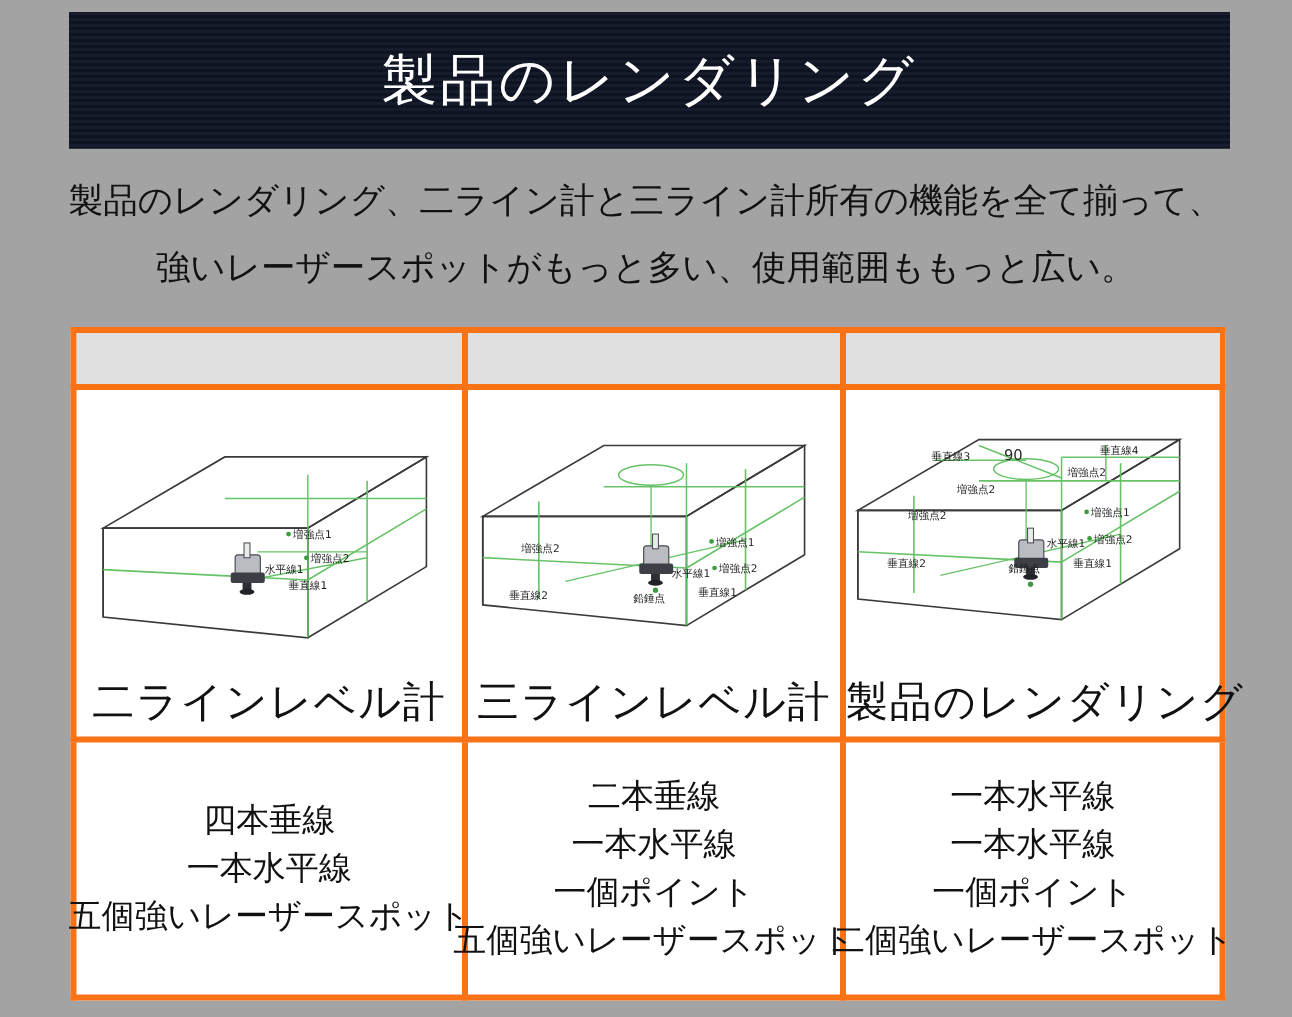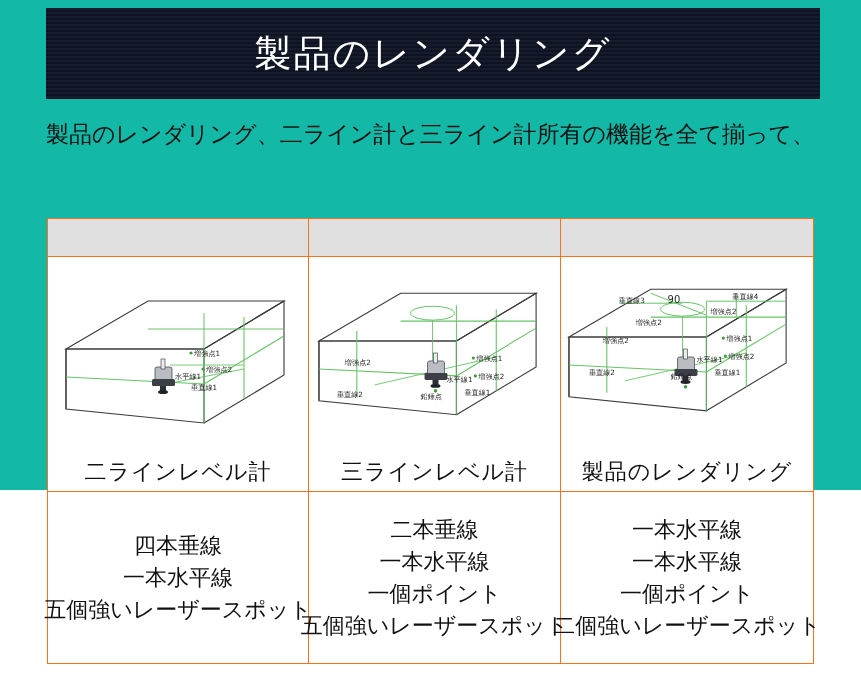--- a/index.html
+++ b/index.html
@@ -2,21 +2,21 @@
 <html><head>
 <meta charset="utf-8">
 <style>
   * { box-sizing: border-box; margin: 0; padding: 0; }
   html, body {
     width: 861px; height: 678px;
     background: #ffffff;
     font-family: "Liberation Sans", "DejaVu Sans", sans-serif;
     overflow: hidden;
   }
-  #page { position: relative; width: 861px; height: 490px; background: #14b8a6; }
+  #page { position: relative; width: 861px; height: 678px; background: #a3a3a3; }
 
   
   .banner {
     position: absolute;
     left: 46px; top: 8px; width: 774px; height: 91px;
     background:
       repeating-linear-gradient(
         to bottom,
         #161c2c 0px, #161c2c 2px,
         #0e1322 2px, #0e1322 4px
@@ -54,21 +54,21 @@
     width: 766px; height: 446px;
     border: 1.5px solid #3a3a3a;
     border-collapse: collapse;
     display: table;
     table-layout: fixed;
     background: #fff;
   }
   .trow { display: table-row; }
   .tcell {
     display: table-cell;
-    border: 1px solid #f97316;
+    border: 4px solid #f97316;
     vertical-align: top;
     padding: 0;
     position: relative;
   }
   .col1 { width: 261px; }
   .col2 { width: 252px; }
   .col3 { width: 253px; }
 
   .head-row .tcell { height: 38px; background: #e0e0e0; }
 
@@ -76,21 +76,21 @@
   .diagram-wrap {
     width: 100%; height: 196px;
     display: block;
     position: relative;
   }
   .diagram-wrap svg { display: block; width: 100%; height: 100%; }
   .cell-caption {
     position: absolute;
     left: 0; right: 0; bottom: 4px;
     text-align: center;
-    font-size: 22px;
+    font-size: 28px;
     color: #111;
     letter-spacing: 1px;
     white-space: nowrap;
     font-family: "DejaVu Sans", "Liberation Sans", sans-serif;
   }
 
   .spec-cell { height: 172px; }
   .spec-list {
     width: 100%; height: 100%;
     display: flex; flex-direction: column;
@@ -116,20 +116,21 @@
 <body>
 
 <div id="page">
 
   <div class="banner">
     <div class="banner-title">製品のレンダリング</div>
   </div>
 
   <div class="subtitle">
     <div class="subtitle-line">製品のレンダリング、二ライン計と三ライン計所有の機能を全て揃って、</div>
+    <div class="subtitle-line">強いレーザースポットがもっと多い、使用範囲ももっと広い。</div>
   </div>
 
   <div class="tbl">
 
     <div class="trow head-row">
       <div class="tcell col1"></div>
       <div class="tcell col2"></div>
       <div class="tcell col3"></div>
     </div>
 

